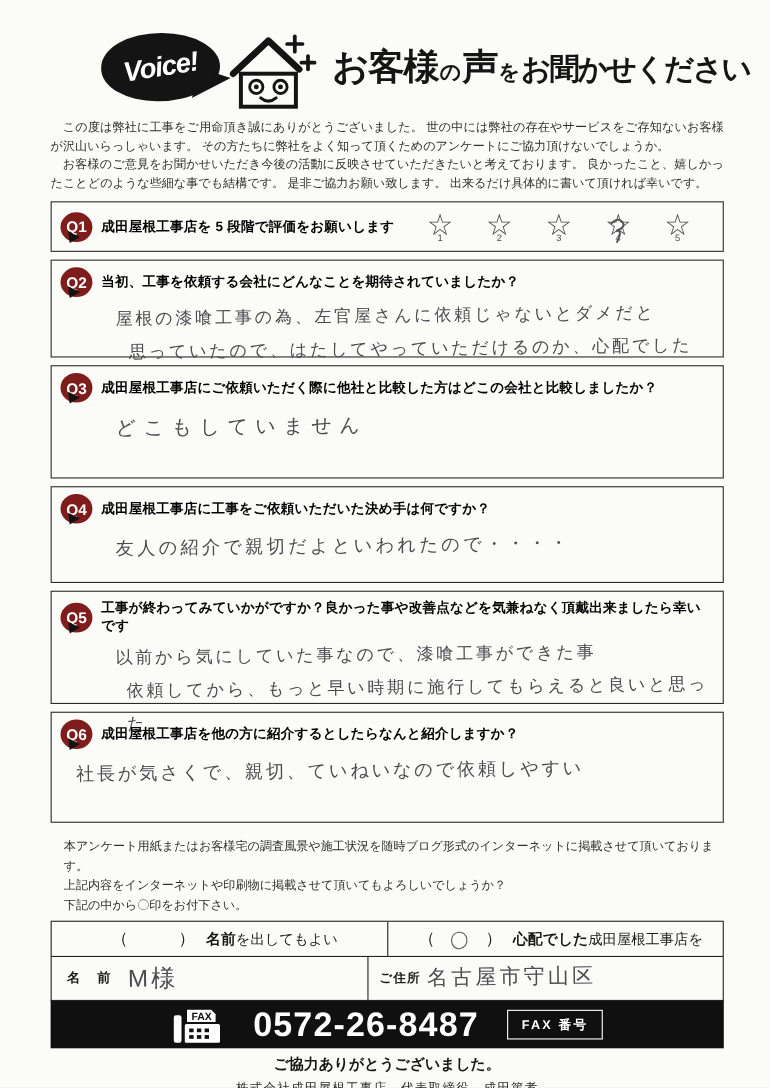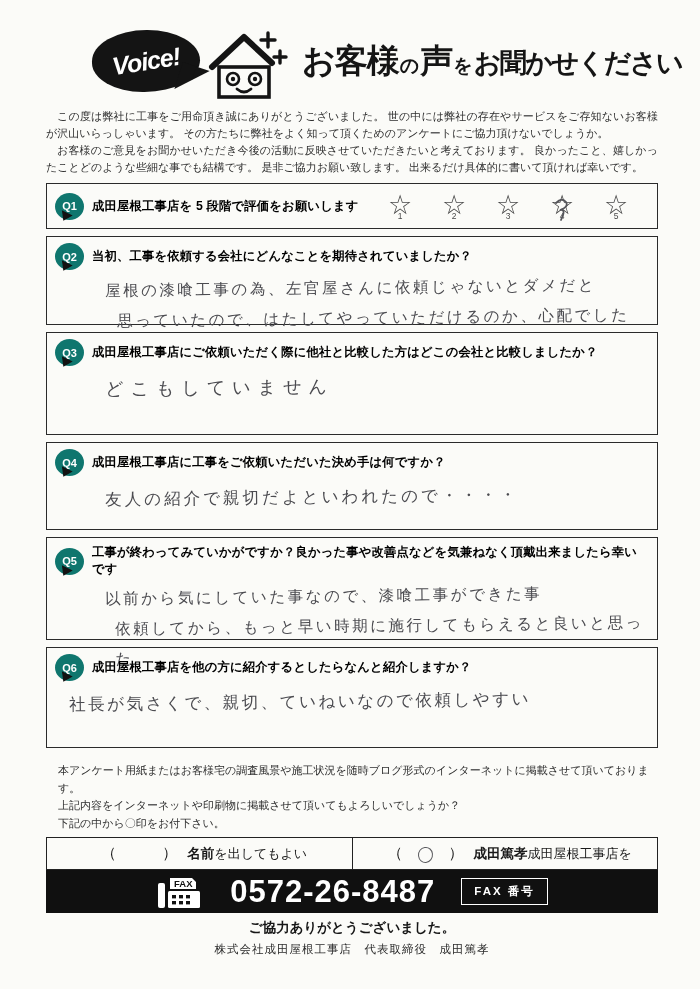--- a/index.html
+++ b/index.html
@@ -39,22 +39,22 @@
   .intro { margin-top:8px; font-size:11px; line-height:17px; color:#2e2e2e; text-align:justify; }
   .intro p { margin:0; }
 
   
   .qbox {
     border:1.4px solid #2b2b2b; background:transparent;
     margin-top:7px; padding:6px 8px 4px 8px; position:relative;
   }
   .qhead { display:flex; align-items:center; }
   .qbadge {
-    position:relative; flex:0 0 auto; width:29px; height:27px; background:#0f766e;
-    border-radius:50%; color:#fff; font-weight:bold; font-size:11px;
+    position:relative; flex:0 0 auto; width:29px; height:27px; background:#7f1d1d;
+    border-radius:50%; color:#fff; font-weight:bold; font-size:14px;
     display:flex; align-items:center; justify-content:center; margin-right:8px;
   }
   .qbadge::after {
     content:""; position:absolute; left:3px; bottom:-7px;
     border:6px solid transparent; border-top:9px solid #121212;
     transform:rotate(26deg);
   }
   .qtext { font-weight:bold; font-size:12.3px; letter-spacing:0.2px; color:#000000; }
 
   
@@ -250,25 +250,35 @@
         <span class="paren">）</span>
         <span class="consent-bold">名前</span>
         <span>を出してもよい</span>
       </div>
       <div class="consent-cell">
         <span class="paren">（</span>
         <span class="mark-slot">
             <span class="circle-mark"></span>
           </span>
         <span class="paren">）</span>
-        <span class="consent-bold">成田篤孝</span>
+        <span class="consent-bold">心配でした</span>
         <span>成田屋根工事店を</span>
       </div>
     </div>
 
+    <div class="identity">
+      <div class="id-cell id-left">
+        <span class="id-label">名 前</span>
+        <span class="id-value hand" style="font-size:22px;">M様</span>
+      </div>
+      <div class="id-cell id-right">
+        <span class="id-label-sm">ご住所</span>
+        <span class="id-value hand" style="font-size:19px;">名古屋市守山区</span>
+      </div>
+    </div>
 
     <div class="fax-bar">
       <svg width="48" height="34" viewBox="0 0 48 34">
         <rect x="2" y="8" width="7" height="25" rx="2" fill="#fff"></rect>
         <path d="M14 14 L14 3 L36 3 L40 7 L40 14 Z" fill="#fff"></path>
         <text x="18" y="12" font-family="Liberation Sans, sans-serif" font-size="9.5" font-weight="bold" fill="#101010" aria-label="FAX">FAX</text>
         <rect x="12" y="16" width="32" height="17" rx="1.5" fill="#fff"></rect>
         <g fill="#101010">
           <rect x="16" y="20" width="4" height="3.4"></rect>
             <rect x="23" y="20" width="4" height="3.4"></rect>

